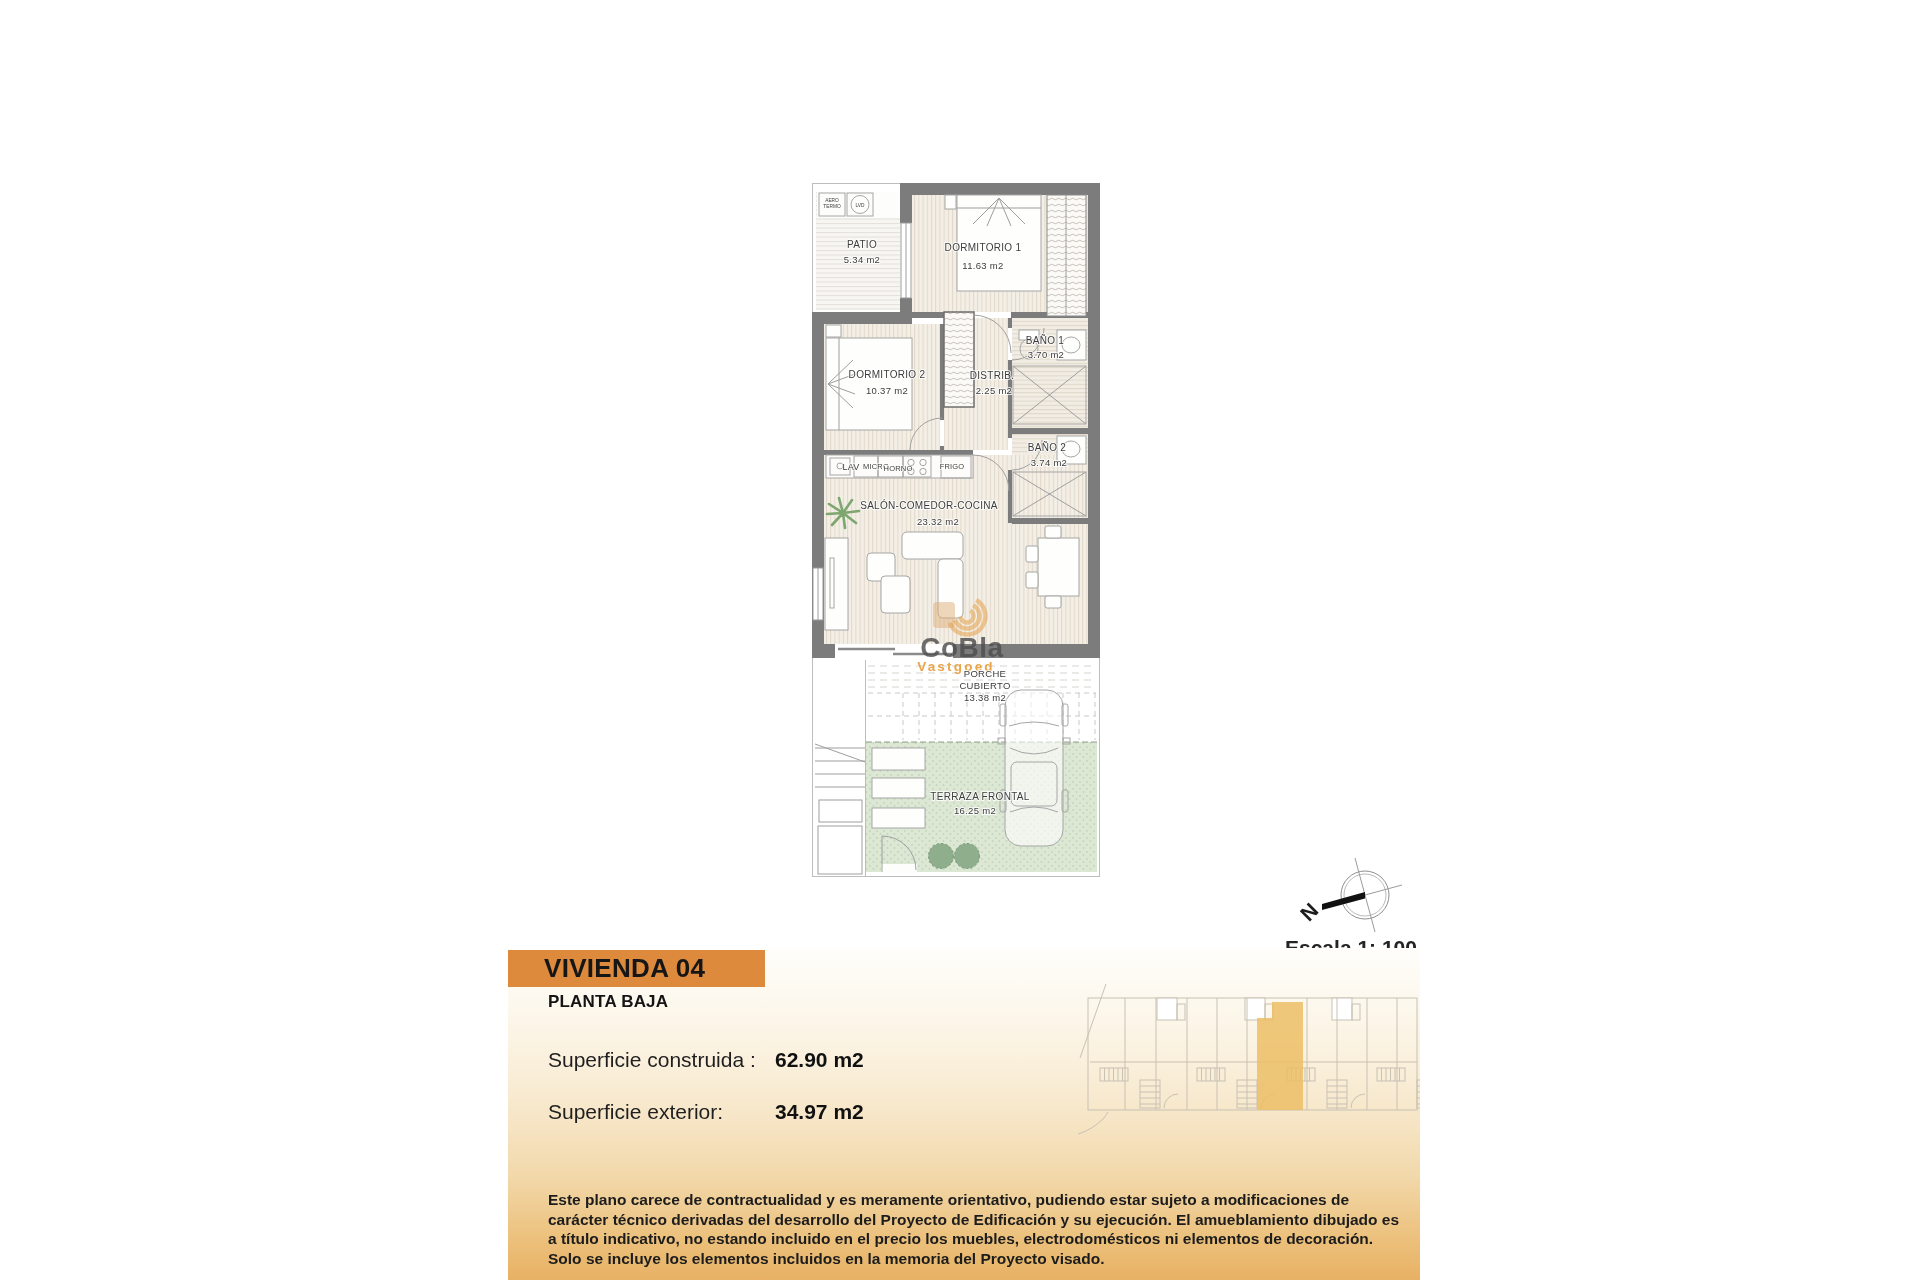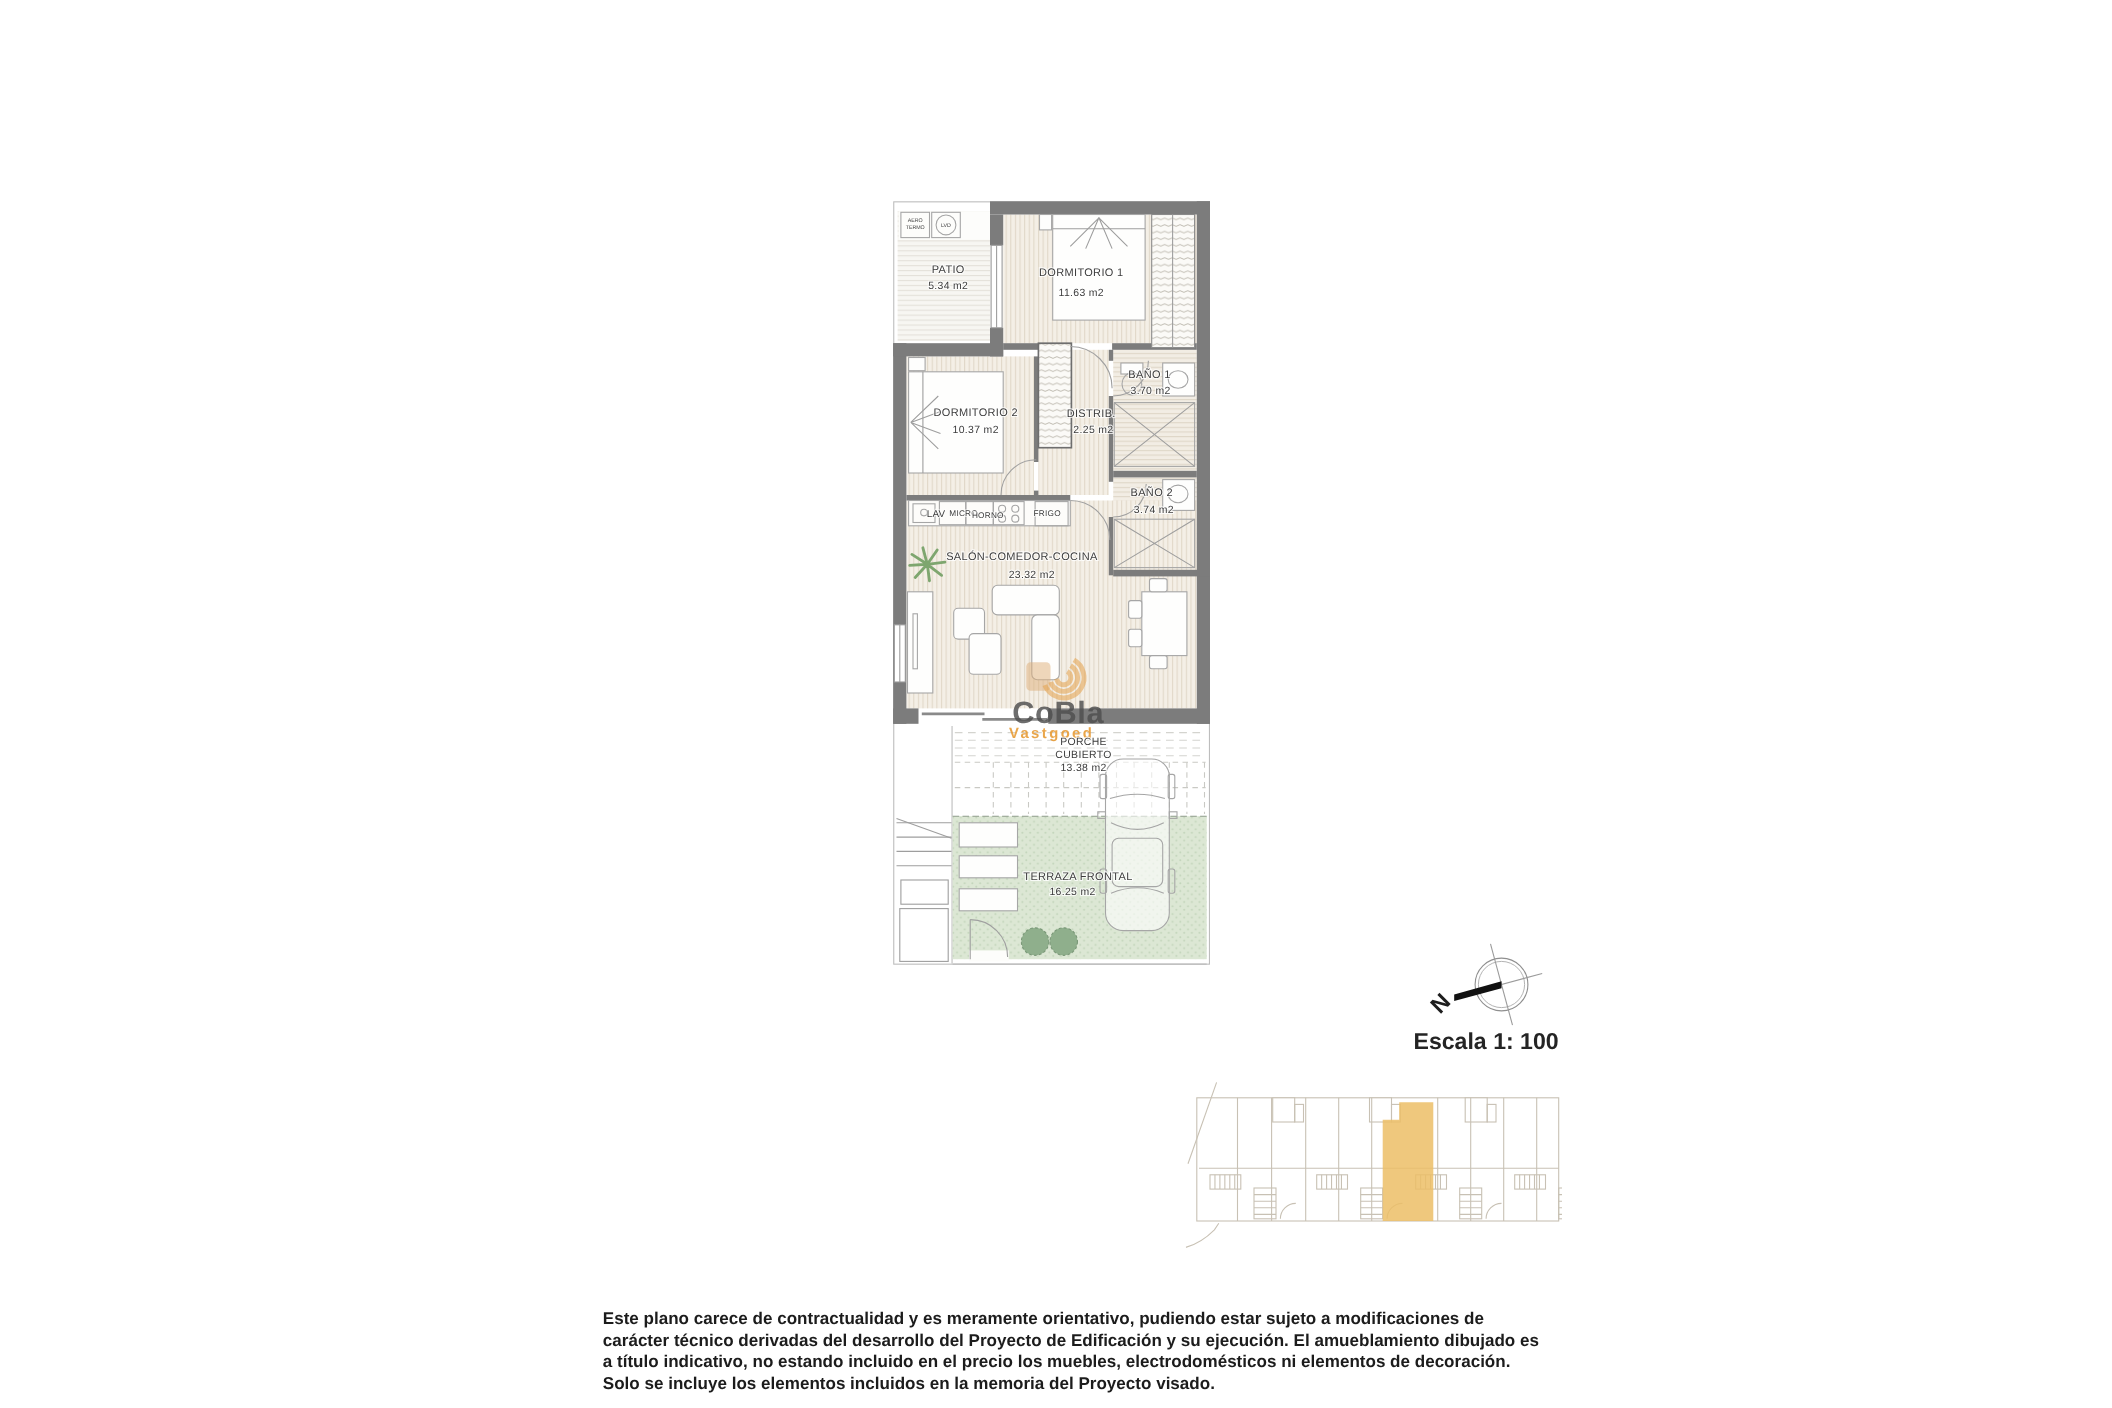--- a/index.html
+++ b/index.html
@@ -303,20 +303,28 @@
     <circle cx="70" cy="45" r="24" fill="none" stroke="#8F8F8F" stroke-width="1"></circle>
     <circle cx="70" cy="45" r="21" fill="none" stroke="#A8A8A8" stroke-width=".8"></circle>
     <line x1="60" y1="8" x2="80" y2="82" stroke="#9B9B9B" stroke-width="1"></line>
     <line x1="33" y1="55" x2="107" y2="35" stroke="#9B9B9B" stroke-width="1"></line>
     <polygon points="70,42 70,48.5 27,60 27,54" fill="#111111"></polygon>
     <text class="north" x="8" y="70" transform="rotate(-45 14 64)">N</text>
   </svg>
 
   <div class="abs scale-label">Escala 1: 100</div>
 
+  <div class="abs info-panel">
+    <div class="vivienda-header">VIVIENDA 04</div>
+    <div class="floor-label">PLANTA BAJA</div>
+    <div class="f-label" style="top:100px;">Superficie construida :</div>
+    <div class="f-value" style="top:100px;">62.90 m2</div>
+    <div class="f-label" style="top:152px;">Superficie exterior:</div>
+    <div class="f-value" style="top:152px;">34.97 m2</div>
+  </div>
 
   <svg class="abs" style="left:1078px;top:982px;" width="342" height="170" viewBox="0 0 342 170">
     <defs>
       <g id="sp-unit" stroke="#C8C1B4" fill="none">
         <rect x="0" y="0" width="28" height="13"></rect>
         <line x1="4.5" y1="0" x2="4.5" y2="13"></line>
           <line x1="9" y1="0" x2="9" y2="13"></line>
         <line x1="13.5" y1="0" x2="13.5" y2="13"></line>
           <line x1="18" y1="0" x2="18" y2="13"></line>
         <line x1="22.5" y1="0" x2="22.5" y2="13"></line>

